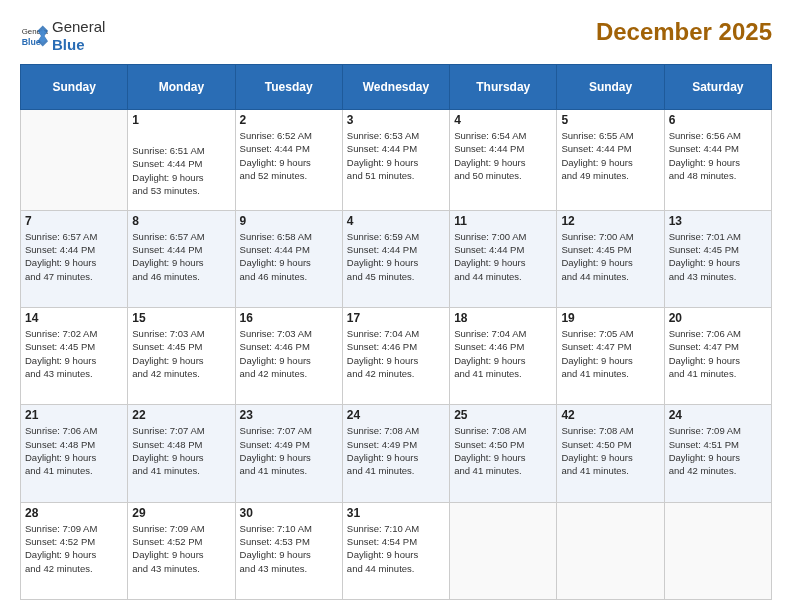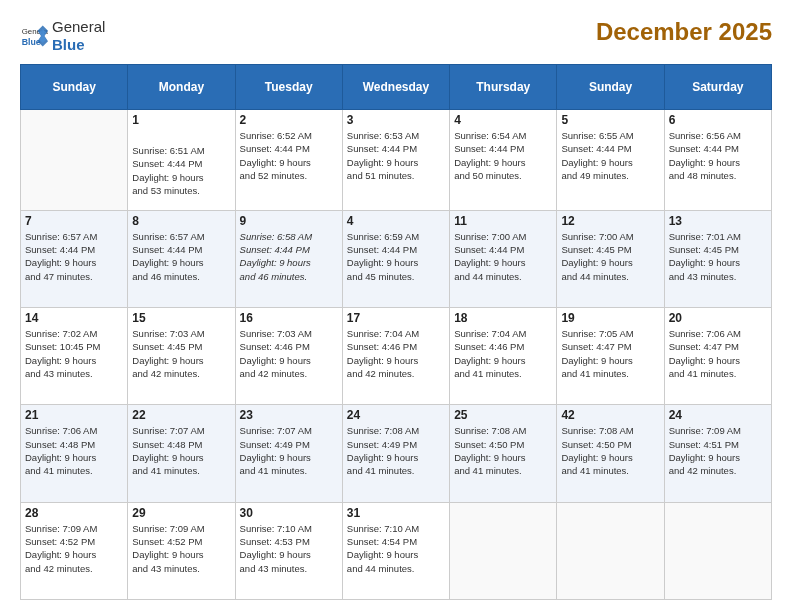--- a/index.html
+++ b/index.html
@@ -186,21 +186,21 @@
           </td>
           <td class="row-shade">
             <span class="day-num">8</span>
             <div class="day-info" style="white-space: pre-line;">Sunrise: 6:57 AM
 Sunset: 4:44 PM
 Daylight: 9 hours
 and 46 minutes.</div>
           </td>
           <td class="row-shade">
             <span class="day-num">9</span>
-            <div class="day-info" style="white-space: pre-line; font-style: italic;">Sunrise: 6:58 AM
+            <div class="day-info" style="white-space: pre-line;">Sunrise: 6:58 AM
 Sunset: 4:44 PM
 Daylight: 9 hours
 and 46 minutes.</div>
           </td>
           <td class="row-shade">
             <span class="day-num">4</span>
             <div class="day-info" style="white-space: pre-line;">Sunrise: 6:59 AM
 Sunset: 4:44 PM
 Daylight: 9 hours
 and 45 minutes.</div>
@@ -224,21 +224,21 @@
             <div class="day-info" style="white-space: pre-line;">Sunrise: 7:01 AM
 Sunset: 4:45 PM
 Daylight: 9 hours
 and 43 minutes.</div>
           </td>
         </tr>
         <tr>
           <td>
             <span class="day-num">14</span>
             <div class="day-info" style="white-space: pre-line;">Sunrise: 7:02 AM
-Sunset: 10:45 PM
+Sunset: 4:45 PM
 Daylight: 9 hours
 and 43 minutes.</div>
           </td>
           <td>
             <span class="day-num">15</span>
             <div class="day-info" style="white-space: pre-line;">Sunrise: 7:03 AM
 Sunset: 4:45 PM
 Daylight: 9 hours
 and 42 minutes.</div>
           </td>

